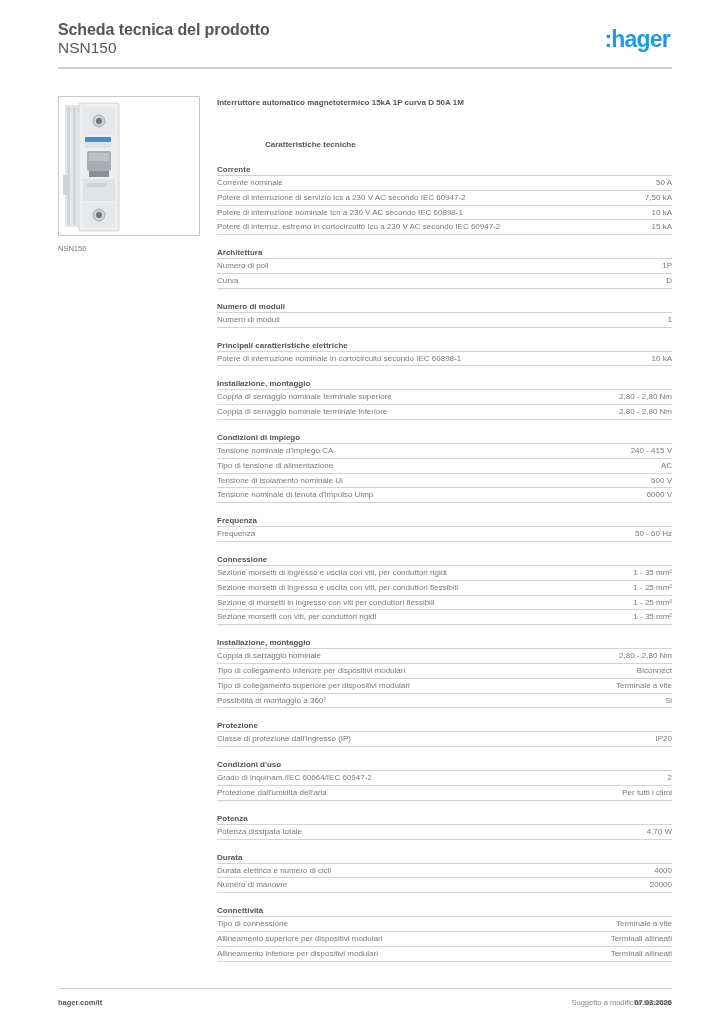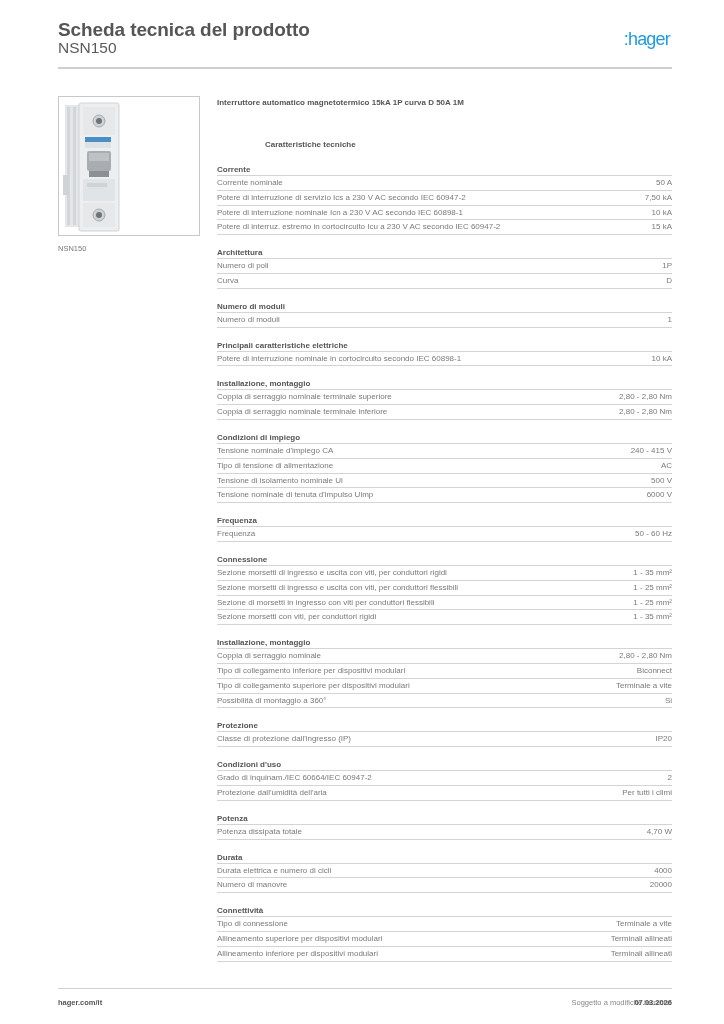--- a/index.html
+++ b/index.html
@@ -1,22 +1,22 @@
 <!DOCTYPE html>
 <html><head>
   <meta charset="utf-8">
   <style>
     * { margin: 0; padding: 0; box-sizing: border-box; }
     html, body { width: 724px; height: 1024px; background: #ffffff; overflow: hidden; }
     body { position: relative; font-family: "Liberation Sans", sans-serif; color: #666666; }
 
     .header { position: absolute; left: 58px; top: 20px; width: 614px; height: 48px; }
-    .doc-title { font-size: 19px; font-weight: bold; color: #555555; line-height: 19px; letter-spacing: -0.1px; }
+    .doc-title { font-size: 16px; font-weight: bold; color: #555555; line-height: 19px; letter-spacing: -0.1px; }
     .doc-code { font-size: 15.5px; color: #5a5a5a; line-height: 18px; }
-    .logo { position: absolute; right: 2px; top: 6px; font-size: 18px; font-weight: normal; color: #1e9ce0; letter-spacing: -0.8px; line-height: 26px; }
+    .logo { position: absolute; right: 2px; top: 6px; font-size: 23px; font-weight: bold; color: #1e9ce0; letter-spacing: -0.8px; line-height: 26px; }
     .header-rule { position: absolute; left: 58px; top: 67px; width: 614px; height: 1.5px; background: #cfcfcf; }
 
     .product-image { position: absolute; left: 58px; top: 96px; width: 142px; height: 140px; border: 1px solid #c8c8c8; background: #fff; }
     .product-image svg { position: absolute; left: 0; top: 0; }
     .image-caption { position: absolute; left: 58px; top: 244px; font-size: 7.5px; color: #777777; }
 
     .content { position: absolute; left: 217px; top: 97px; width: 455px; }
     .product-desc { font-size: 8px; font-weight: bold; color: #555555; height: 12px; line-height: 12px; margin-bottom: 30px; }
     .tech-heading { font-size: 8px; font-weight: bold; color: #555555; height: 12px; line-height: 12px; margin-bottom: 13px; margin-left: 48px; }
 

